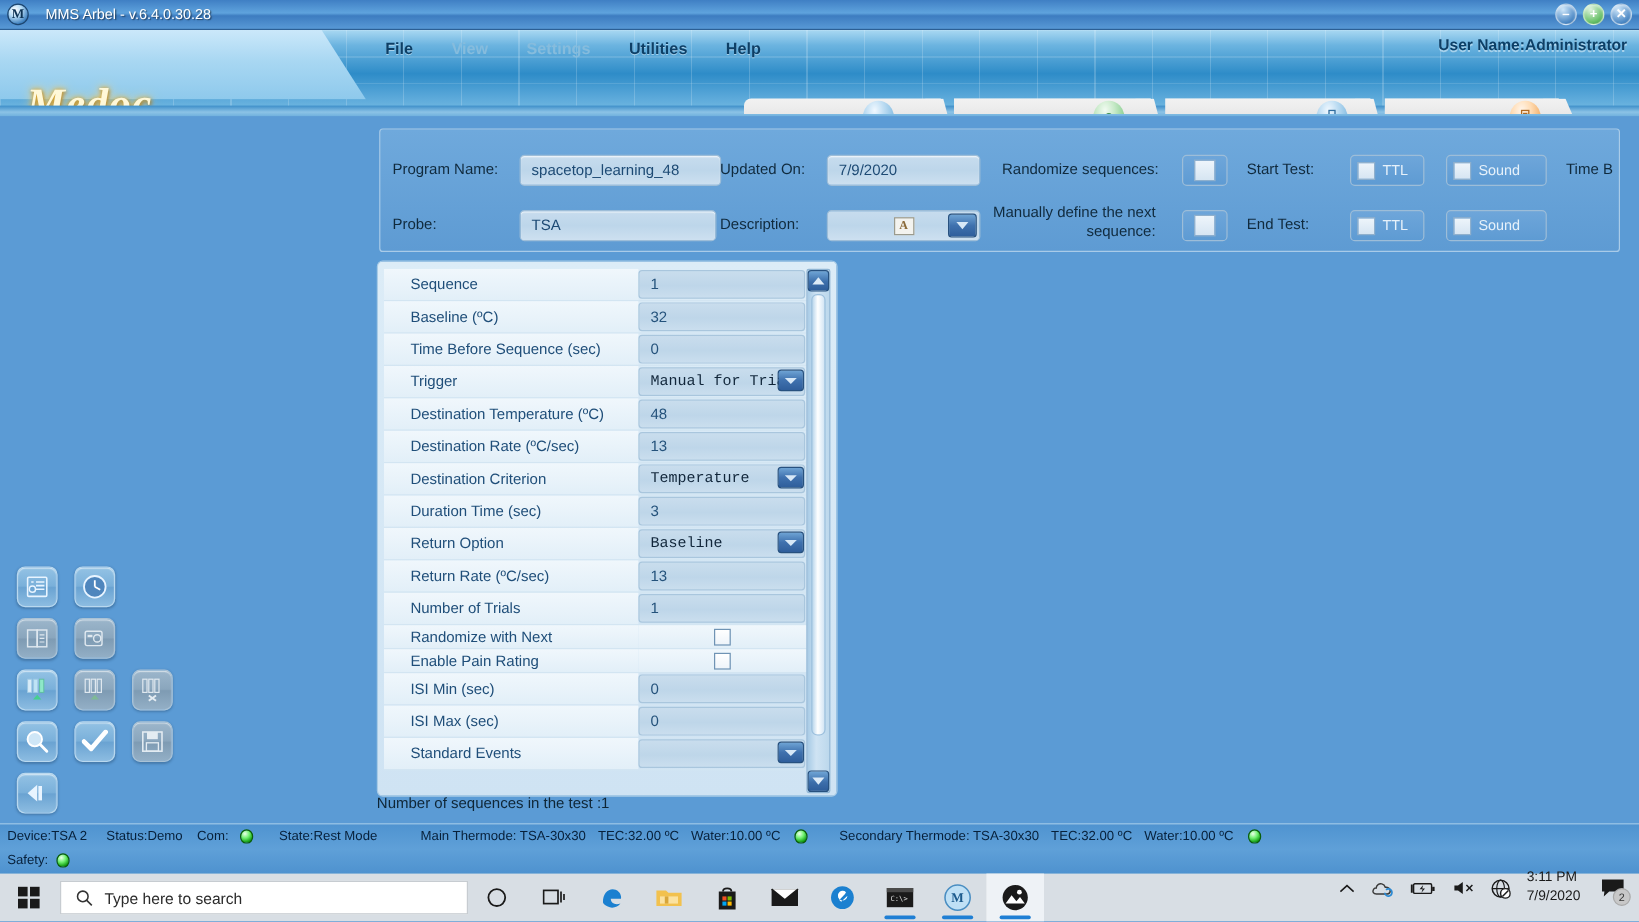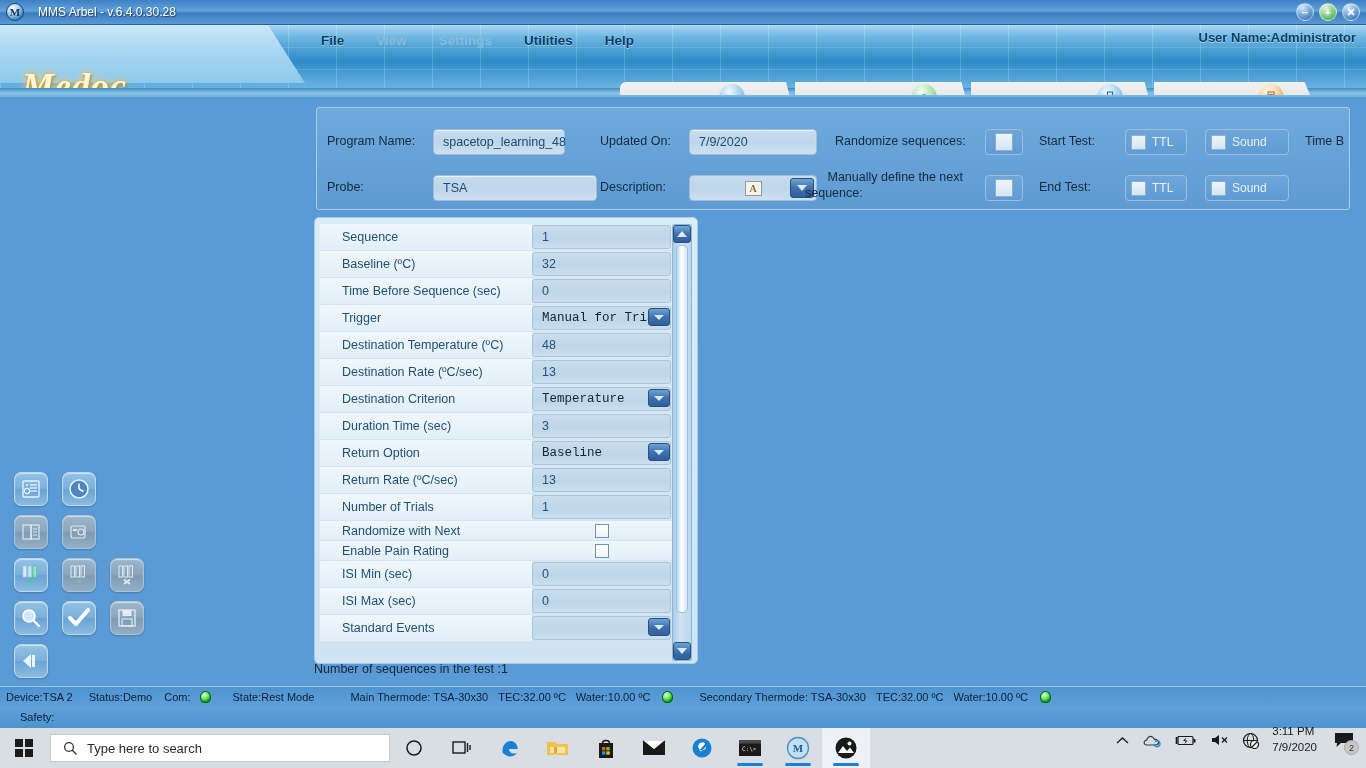--- a/index.html
+++ b/index.html
@@ -301,21 +301,21 @@
   .rail-btn svg { display:block; }
 
   
   .statusbar {
     position:absolute; left:0; top:686px; width:1366px; height:42px;
     background: linear-gradient(to bottom,#4f93d0,#5fa0d8 50%,#4e92cf);
     border-top:1px solid #9cc6e6;
     color:#07203a; font-size:11px;
   }
   .sb-line1 { position:absolute; left:6px; top:4px; display:flex; align-items:center; gap:0px; white-space:nowrap; }
-  .sb-line2 { position:absolute; left:20px; top:24px; display:flex; align-items:flex-end; gap:7px;flex-direction:column; }
+  .sb-line2 { position:absolute; left:6px; top:24px; display:flex; align-items:flex-end; gap:7px; }
   .led {
     width:11px; height:12px; border-radius:50% 50% 45% 45%;
     background: radial-gradient(circle at 35% 28%, #eaffea 0%, #6ef06e 40%, #16a016 75%, #0a6b0a 100%);
     border:1px solid #0a5e0a; display:inline-block;
   }
 
   
   .taskbar {
     position:absolute; left:0; top:728px; width:1366px; height:40px;
     background:#d8dee4; display:flex; align-items:center;
@@ -423,41 +423,41 @@
       <div class="tab-tail"></div>
     </div>
   </div>
 
   <div class="underband"></div>
 
   <div class="body-area">
 
     <div class="prog-panel">
       <div class="fld-label" style="left:10px; top:26px;">Program Name:</div>
-      <div class="txtbox" style="left:116px; top:21px; width:132px;">spacetop_learning_48</div>
+      <div class="txtbox" style="left:116px; top:21px; width:168px;">spacetop_learning_48</div>
 
       <div class="fld-label" style="left:283px; top:26px;">Updated On:</div>
       <div class="txtbox" style="left:372px; top:21px; width:128px;">7/9/2020</div>
 
       <div class="fld-label" style="left:10px; top:72px;">Probe:</div>
       <div class="txtbox" style="left:116px; top:67px; width:164px;">TSA</div>
 
       <div class="fld-label" style="left:283px; top:72px;">Description:</div>
       <div class="combo" style="left:372px; top:67px; width:128px;">
         <div class="memo-ico">A</div>
         <div class="combo-arrow"></div>
       </div>
 
       <div class="fld-label" style="left:518px; top:26px;">Randomize sequences:</div>
       <div class="chkbox-big" style="left:668px; top:21px;">
           <i></i>
         </div>
 
       <div class="fld-label" style="left:488px; top:62px; width:158px; text-align:right;">Manually define the next</div>
-      <div class="fld-label" style="left:488px; top:78px; width:158px; text-align:left;">sequence:</div>
+      <div class="fld-label" style="left:488px; top:78px; width:158px; text-align:right;">sequence:</div>
       <div class="chkbox-big" style="left:668px; top:67px;">
           <i></i>
         </div>
 
       <div class="fld-label" style="left:722px; top:26px;">Start Test:</div>
       <div class="ttlbtn" style="left:808px; top:21px;">
         <i></i>
         <span>TTL</span>
       </div>
       <div class="ttlbtn wide" style="left:888px; top:21px;">

